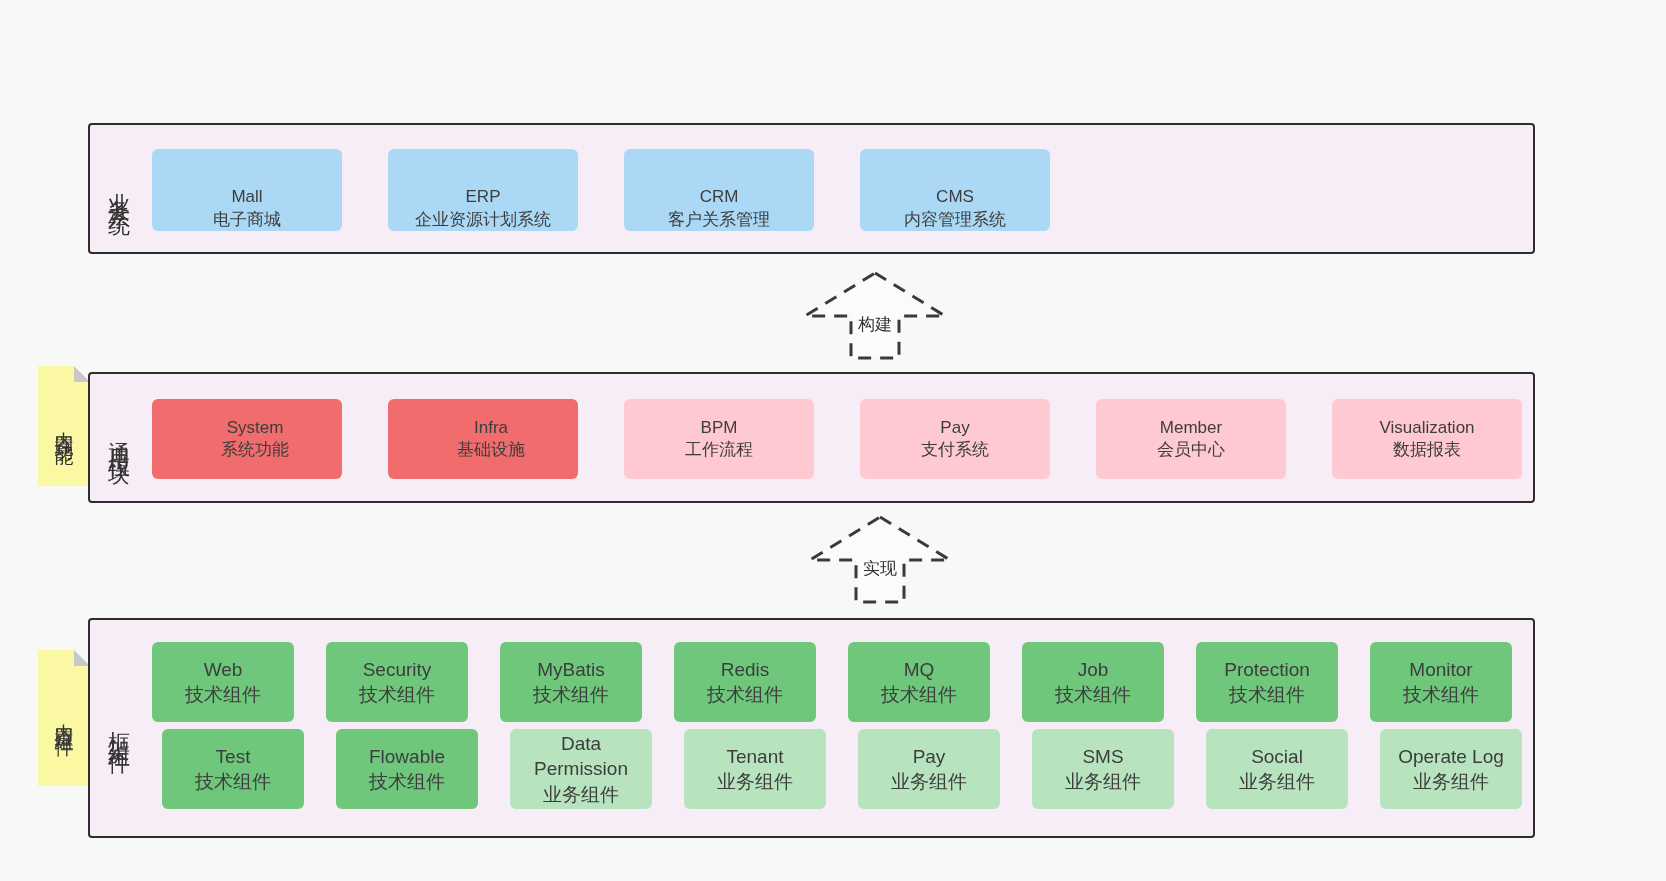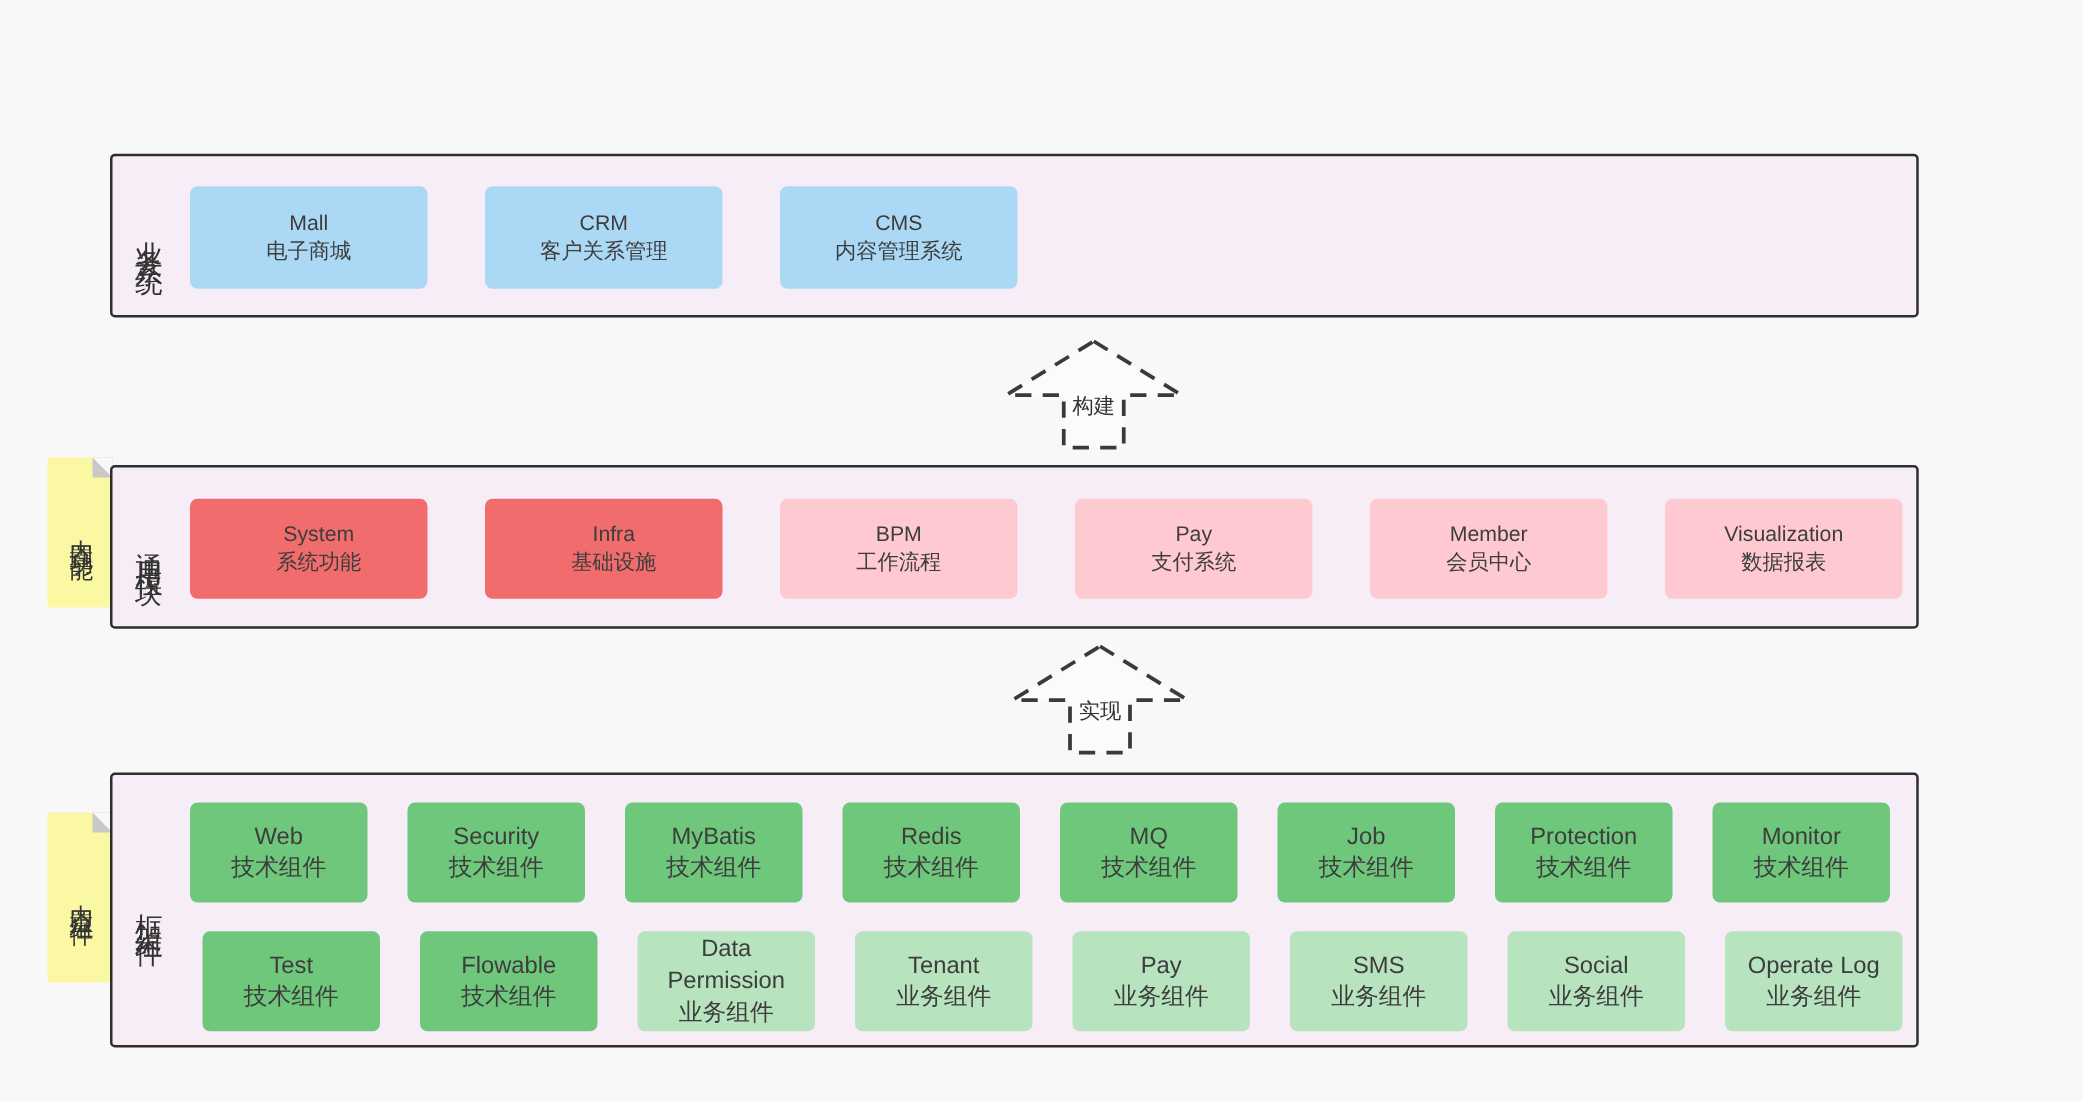--- a/index.html
+++ b/index.html
@@ -30,31 +30,31 @@
     font-size:22px;letter-spacing:7px;color:#333;white-space:nowrap;
   }
   .row{
     position:absolute;left:62px;display:flex;
   }
   .row.six{gap:46px;}
   .row.eight{gap:32px;}
   .business .row{top:24px;}
   .modules .row{top:25px;}
   .components .row1{top:22px;}
-  .components .row2{top:125px;padding-left:10px;}
+  .components .row2{top:109px;padding-left:10px;}
   .box{
     border-radius:6px;display:flex;flex-direction:column;
     justify-content:center;align-items:center;text-align:center;
     font-size:17px;line-height:1.32;color:var(--text);
     box-sizing:border-box;
   }
   .six .box{width:190px;height:82px;}
   .modules .box{height:80px;}
   .eight .box{width:142px;height:80px;font-size:19px;padding:0 13px;}
-  .box.blue{background:var(--blue);}
+  .box.blue{background:var(--blue);justify-content:flex-end;}
   .box.red{background:var(--red);padding-left:16px;}
   .box.pink{background:var(--pink);align-items:center;}
   .box.green{background:var(--green);}
   .box.green-light{background:var(--green-light);}
   .sticky{
     position:absolute;left:38px;width:52px;
     background:var(--sticky-yellow);
     display:flex;align-items:center;justify-content:center;
   }
   .sticky.s1{top:366px;height:120px;}
@@ -82,20 +82,24 @@
 <body>
 
 <section class="panel business">
   <div class="vlabel">业务系统</div>
   <div class="row six">
       <div class="box blue">
         <div class="name">Mall</div>
         <div class="desc">电子商城</div>
       </div>
       <div class="box blue">
+        <div class="name">ERP</div>
+        <div class="desc">企业资源计划系统</div>
+      </div>
+      <div class="box blue">
         <div class="name">CRM</div>
         <div class="desc">客户关系管理</div>
       </div>
       <div class="box blue">
         <div class="name">CMS</div>
         <div class="desc">内容管理系统</div>
       </div>
     </div>
 </section>
 

